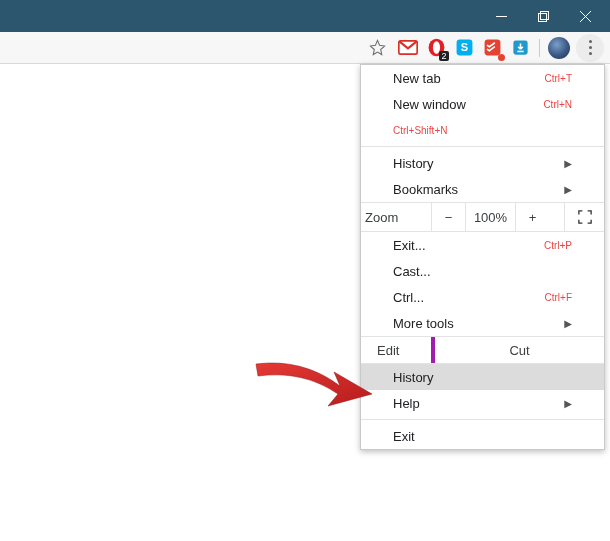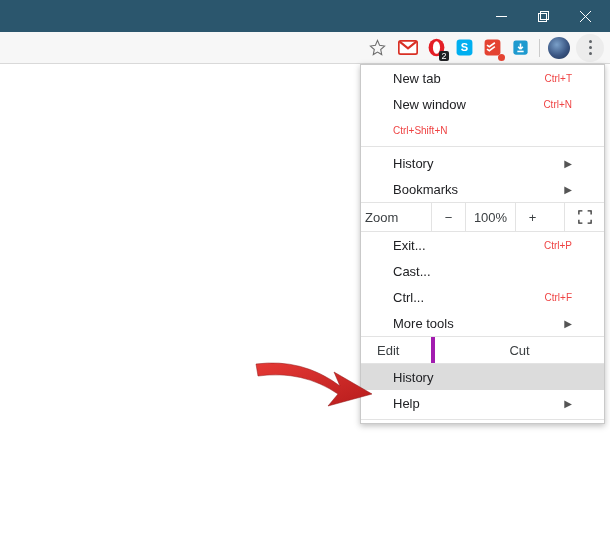--- a/index.html
+++ b/index.html
@@ -298,20 +298,23 @@
   </div>
 
   <div class="item highlight">
     <span class="label">History</span>
   </div>
   <div class="item">
     <span class="label">Help</span>
     <span class="submenu-arrow">▶</span>
   </div>
   <div class="divider"></div>
+  <div class="item">
+    <span class="label">Exit</span>
+  </div>
 </div>
 
 <svg class="arrow" width="130" height="80" viewBox="0 0 130 80">
   <defs>
     <linearGradient id="ag" x1="0" y1="0" x2="1" y2="1">
       <stop offset="0%" stop-color="#e53935"></stop>
       <stop offset="100%" stop-color="#b71c1c"></stop>
     </linearGradient>
   </defs>
   <path d="M 8 28 Q 55 22 92 50 L 86 36 L 124 58 L 80 70 L 90 58 Q 55 34 10 40 Z" fill="url(#ag)" stroke="#8e1414" stroke-width="0.5"></path>

